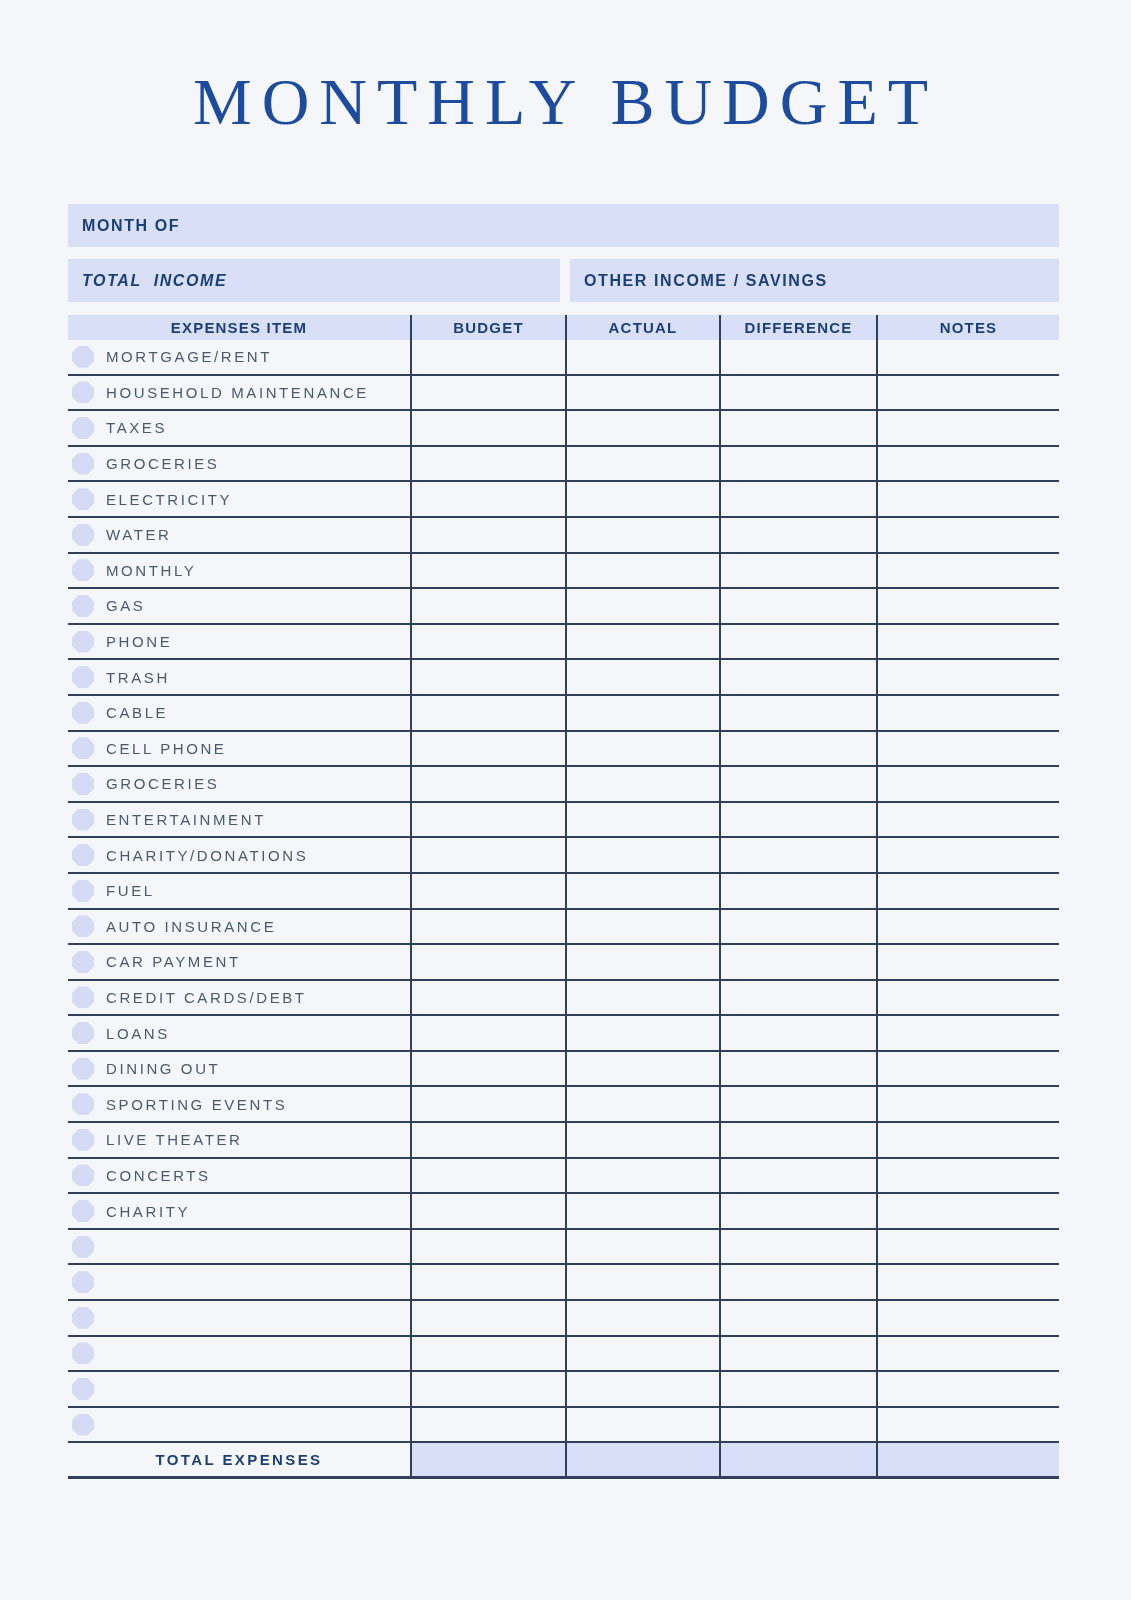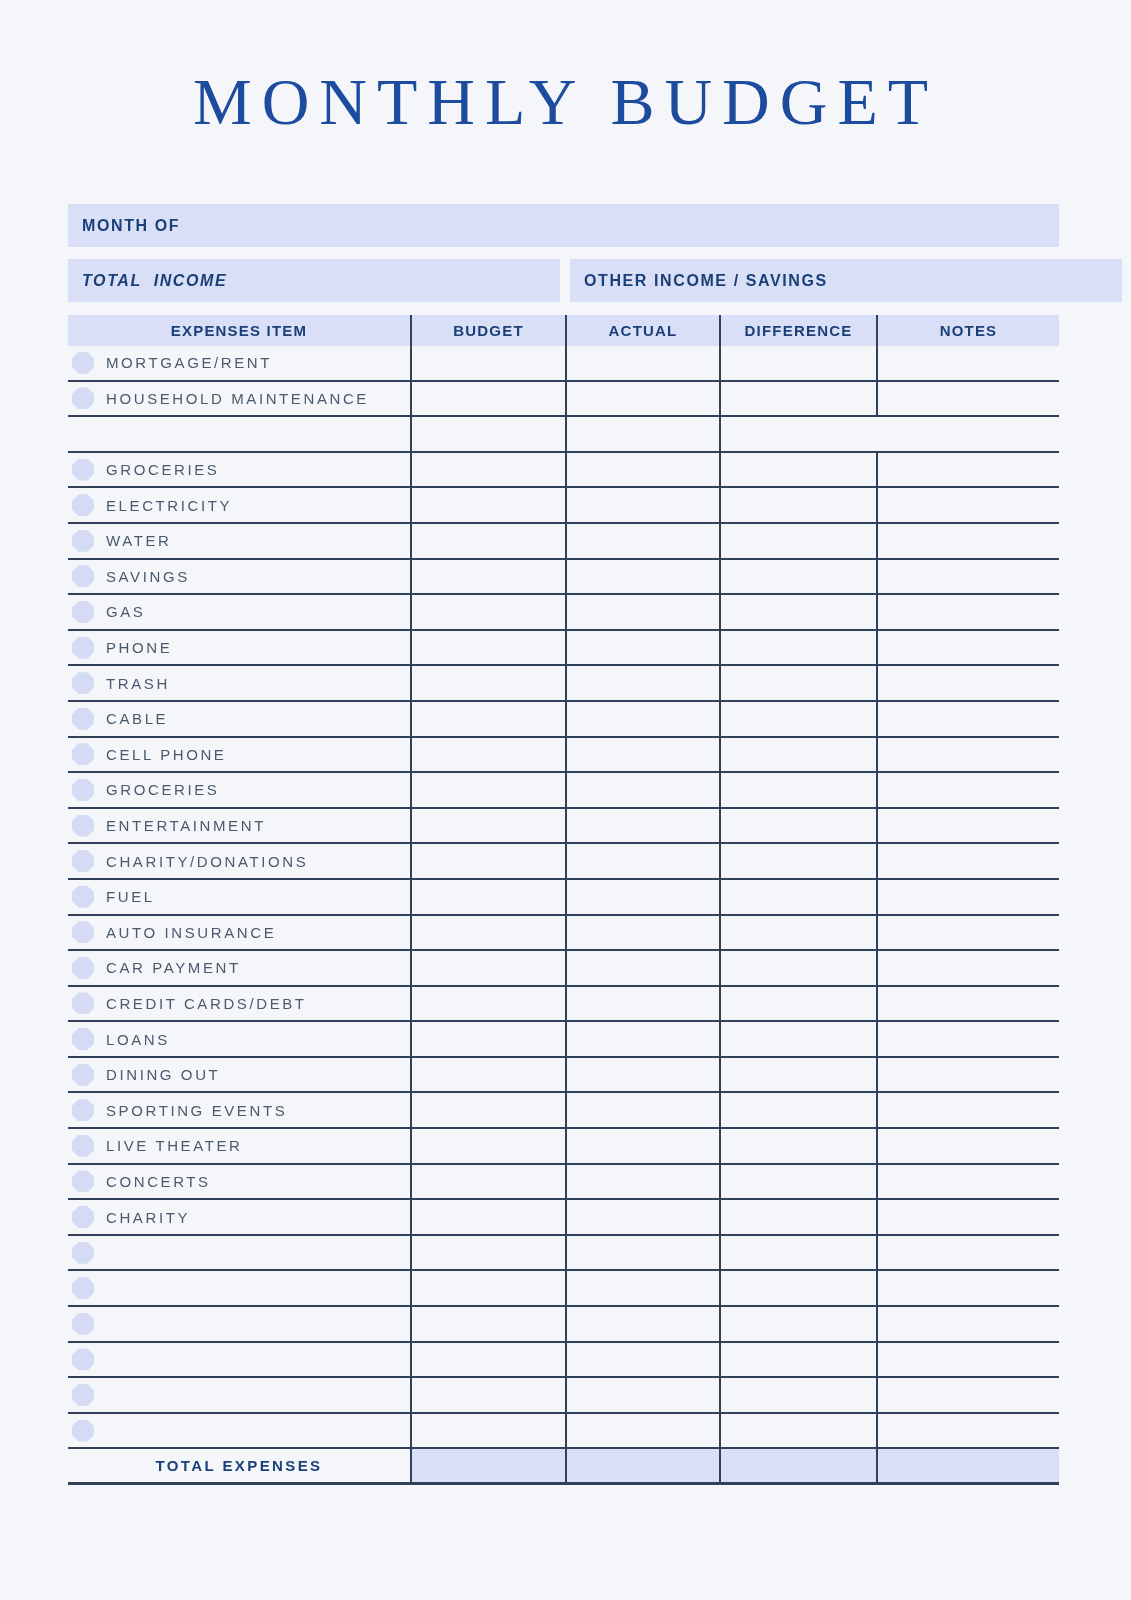--- a/index.html
+++ b/index.html
@@ -29,28 +29,28 @@
     display:flex; align-items:center;
     padding-left:14px;
   }
   .bar-label {
     font-weight:700; font-size:16px; letter-spacing:1.6px;
     color: var(--navy-text, #1b4078);
     white-space:pre;
   }
   .bar-month        { left:68px;  top:204px; width:991px; height:43px; }
   .bar-total-income { left:68px;  top:259px; width:492px; height:43px;font-style:italic; }
-  .bar-other-income { left:570px; top:259px; width:552px; height:43px; }
+  .bar-other-income { left:570px; top:259px; width:489px; height:43px; }
 
   .table { position:absolute; left:68px; top:315px; width:991px; }
   .thead, .row {
     display:grid;
     grid-template-columns:342px 155px 154px 157px 183px;
   }
-  .thead { height:31px; background: var(--band-bg, #d9dff6); }
+  .thead { height:25px; background: var(--band-bg, #d9dff6); }
   .th {
     display:flex; align-items:center; justify-content:center;
     font-weight:700; font-size:15px; letter-spacing:1.2px;
     color: var(--navy-text, #1b4078);
   }
   .th + .th { border-left:2px solid var(--line, #31415a); }
 
   .row { height:35.6px; border-bottom:2px solid var(--line, #31415a); }
   .cell + .cell { border-left:2px solid var(--line, #31415a); }
   .item-cell { display:flex; align-items:center; padding-left:4px; }
@@ -118,20 +118,24 @@
           <div class="cell item-cell">
             <span class="bullet"></span>
             <span class="item-label">HOUSEHOLD MAINTENANCE</span>
           </div>
           <div class="cell"></div>
           <div class="cell"></div>
           <div class="cell"></div>
           <div class="cell"></div>
         </div>
         <div class="row">
+          <div class="cell item-cell">
+            <span class="bullet"></span>
+            <span class="item-label">TAXES</span>
+          </div>
           <div class="cell"></div>
           <div class="cell"></div>
           <div class="cell"></div>
           <div class="cell"></div>
         </div>
         <div class="row">
           <div class="cell item-cell">
             <span class="bullet"></span>
             <span class="item-label">GROCERIES</span>
           </div>
@@ -156,21 +160,21 @@
             <span class="item-label">WATER</span>
           </div>
           <div class="cell"></div>
           <div class="cell"></div>
           <div class="cell"></div>
           <div class="cell"></div>
         </div>
         <div class="row">
           <div class="cell item-cell">
             <span class="bullet"></span>
-            <span class="item-label">SAVINGS</span>
+            <span class="item-label">MONTHLY</span>
           </div>
           <div class="cell"></div>
           <div class="cell"></div>
           <div class="cell"></div>
           <div class="cell"></div>
         </div>
         <div class="row">
           <div class="cell item-cell">
             <span class="bullet"></span>
             <span class="item-label">GAS</span>

